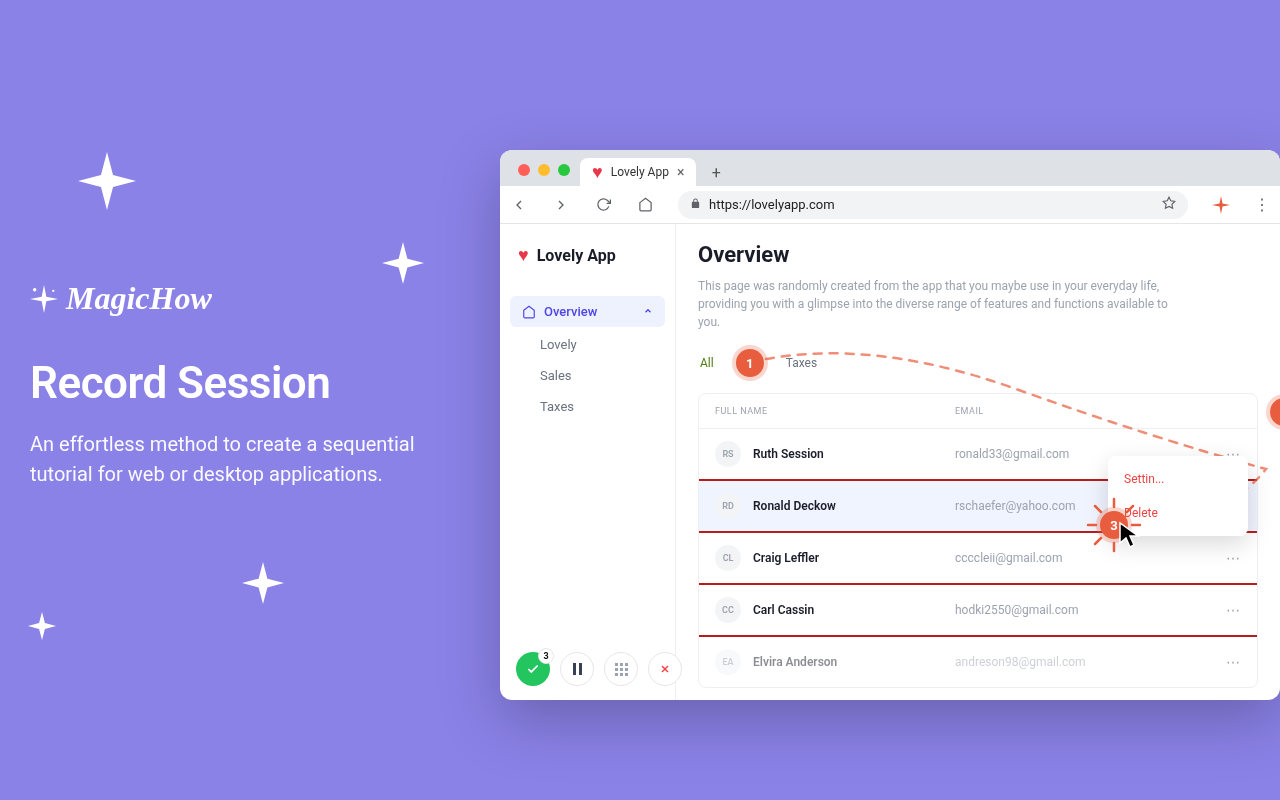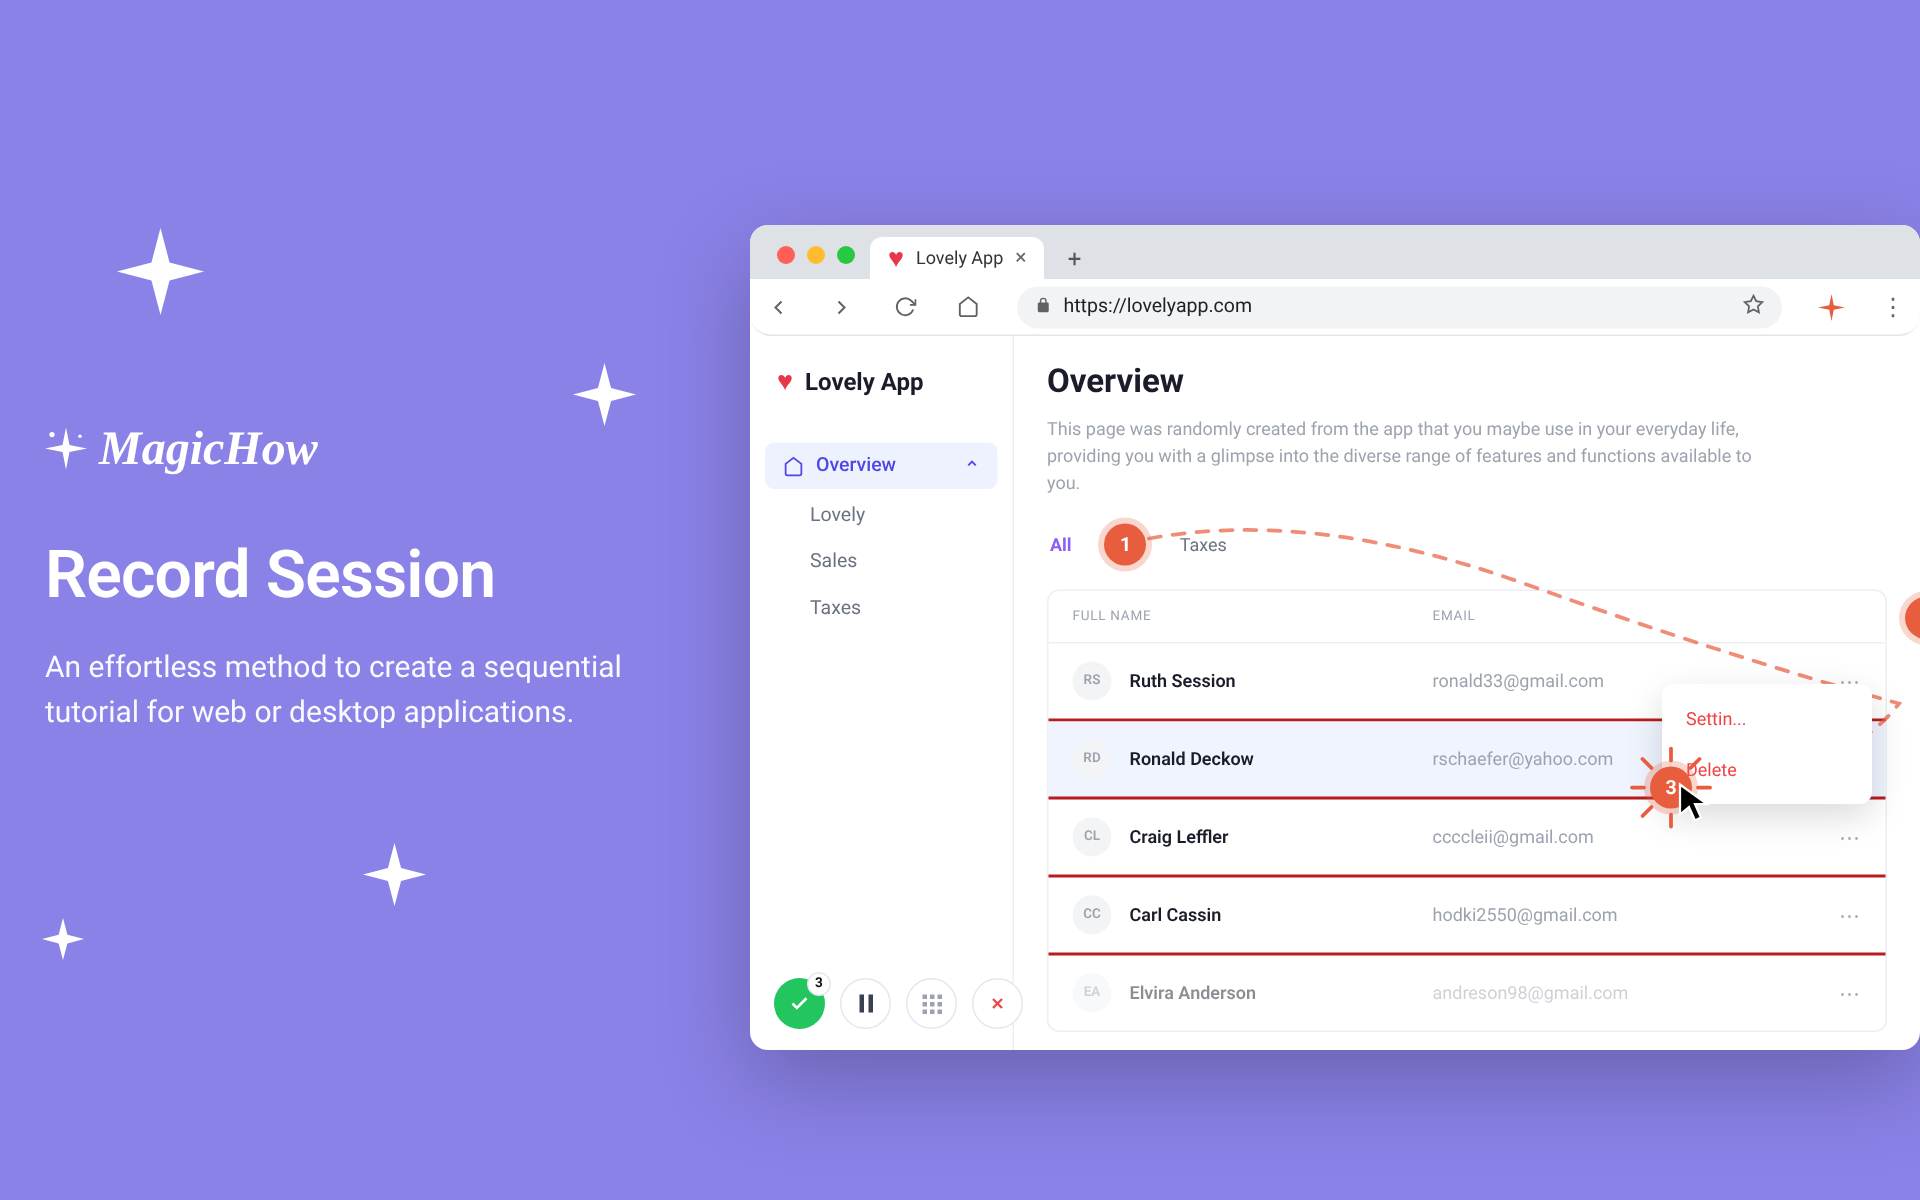--- a/index.html
+++ b/index.html
@@ -112,21 +112,20 @@
 
 
 .url-row {
   height: 38px;
   background: white;
   display: flex;
   align-items: center;
   padding: 0 10px;
   border-bottom: 1px solid #E5E5E5;
   gap: 24px;
-  border-radius: 14px;
 }
 .nav-icon {
   width: 18px;
   height: 18px;
   color: #5f6368;
   cursor: pointer;
   display: flex;
   align-items: center;
   justify-content: center;
 }
@@ -224,22 +223,22 @@
   gap: 20px;
   margin-bottom: 16px;
   font-size: 12px;
 }
 .tab-item {
   color: #6B7280;
   cursor: pointer;
   padding: 4px 2px;
 }
 .tab-item.active {
-  color: #8b5cf6;
-  font-weight: 700;
+  color: #4d7c0f;
+  font-weight: 400;
   text-align: right;
 }
 .step-badge {
   width: 28px;
   height: 28px;
   border-radius: 50%;
   background: #E85D3D;
   color: white;
   font-weight: 700;
   font-size: 13px;

